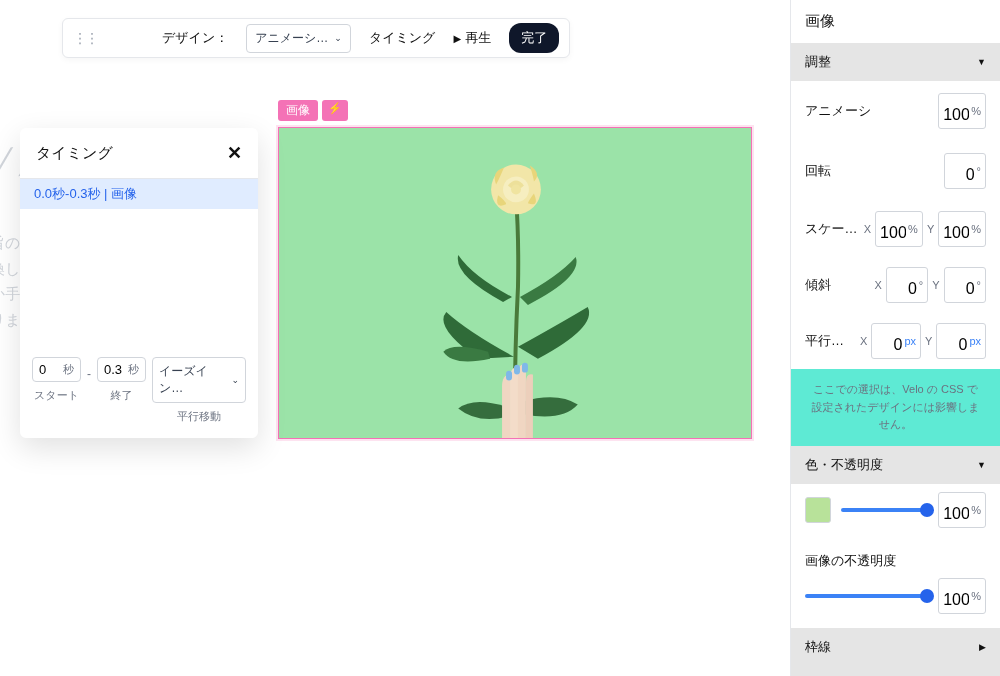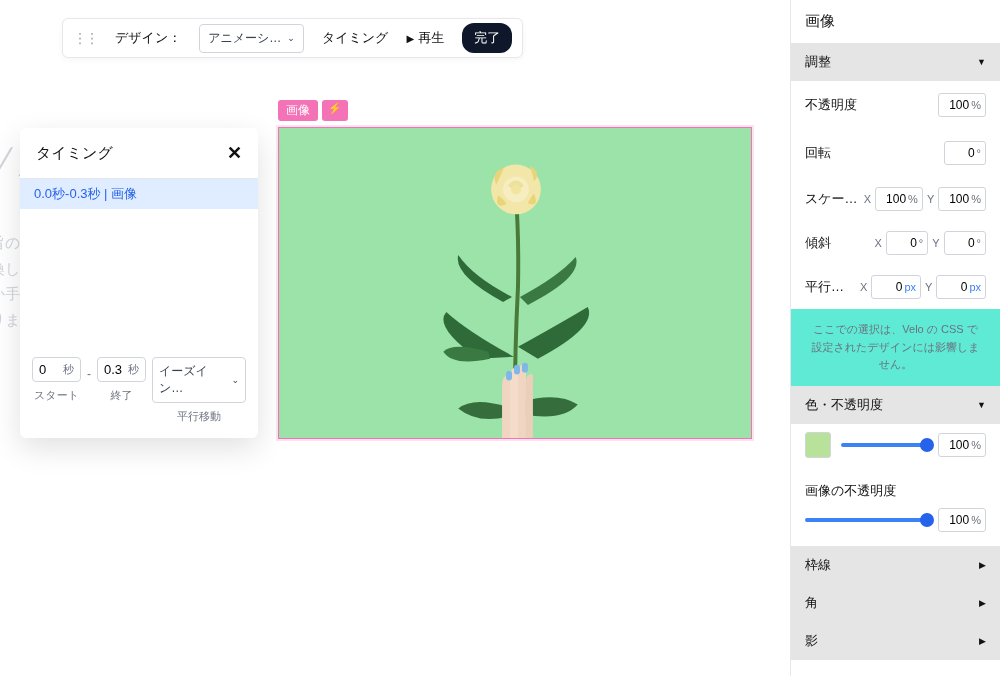--- a/index.html
+++ b/index.html
@@ -1,20 +1,20 @@
 <!DOCTYPE html>
 <html><head>
 <meta charset="utf-8">
 <style>
 * { box-sizing: border-box; margin: 0; padding: 0; font-family: -apple-system, BlinkMacSystemFont, "Segoe UI", Helvetica, Arial, sans-serif; }
 body { width: 1000px; height: 676px; background: #fff; position: relative; overflow: hidden; }
 
 .topbar { position: absolute; top: 18px; left: 62px; display: flex; align-items: center; gap: 18px; background: #fff; border: 1px solid #e5e7eb; border-radius: 6px; padding: 6px 10px; height: 40px; box-shadow: 0 2px 6px rgba(0,0,0,0.04); }
 .drag-handle { color: #9ca3af; font-size: 14px; letter-spacing: -2px; }
-.design-label { font-size: 13px; color: #111; }
+.design-label { font-size: 13px; color: #111; margin-left: 47px; }
 .design-select { display: flex; align-items: center; gap: 6px; border: 1px solid #d1d5db; border-radius: 4px; padding: 5px 8px; font-size: 12px; color: #374151; min-width: 86px; justify-content: space-between; }
 .timing-btn { font-size: 13px; color: #111; background: none; border: none; cursor: pointer; }
 .play-btn { font-size: 13px; color: #111; background: none; border: none; cursor: pointer; display: flex; align-items: center; gap: 4px; }
 .play-icon { font-size: 10px; }
 .done-btn-top { background: #0f172a; color: #fff; border: none; border-radius: 12px; padding: 6px 12px; font-size: 13px; cursor: pointer; }
 
 .faint-bg-text { position: absolute; left: -10px; top: 230px; font-size: 15px; color: #d1d5db; line-height: 1.7; pointer-events: none; }
 .faint-bg-text div { white-space: nowrap; }
 .faint-deco { position: absolute; left: -12px; top: 140px; color: #d1d5db; font-size: 40px; pointer-events: none; transform: rotate(-10deg); }
 
@@ -43,21 +43,21 @@
 .props-panel::-webkit-scrollbar { width: 8px; }
 .props-panel::-webkit-scrollbar-thumb { background: #cbd5e1; border-radius: 4px; }
 .pp-title { font-size: 15px; color: #111; padding: 12px 14px; font-weight: normal; }
 .pp-section-head { background: #e5e5e5; padding: 10px 14px; display: flex; justify-content: space-between; align-items: center; font-size: 13px; color: #111; cursor: pointer; }
 .pp-section-head .tri { font-size: 9px; color: #111; }
 .pp-row { padding: 12px 14px; display: flex; justify-content: space-between; align-items: center; font-size: 13px; color: #111; }
 .pp-row-2col { padding: 10px 14px; display: flex; align-items: center; gap: 6px; font-size: 13px; color: #111; justify-content: space-between; }
 .pp-label { font-size: 13px; color: #111; flex: 1; white-space: nowrap; overflow: hidden; text-overflow: ellipsis; }
 .pp-minilabel { font-size: 11px; color: #6b7280; }
 .num-input { border: 1px solid #d1d5db; border-radius: 3px; padding: 4px 4px; display: flex; align-items: center; gap: 2px; background: #fff; }
-.num-input input { width: 26px; border: none; font-size: 12px; text-align: right; outline: none; }
+.num-input input { width: 26px; border: none; font-size: 16px; text-align: right; outline: none; margin-top: 8px; }
 .num-input .u { font-size: 11px; color: #6b7280; }
 .num-input .u-blue { font-size: 11px; color: #3b82f6; }
 .velo-note { background: #5eead4; padding: 12px 20px; font-size: 11px; color: #6b7280; line-height: 1.6; text-align: center; }
 .color-chip { width: 26px; height: 26px; border-radius: 3px; border: 1px solid #d1d5db; }
 .slider-row { padding: 8px 14px 14px; display: flex; align-items: center; gap: 10px; }
 .slider { flex: 1; height: 4px; background: linear-gradient(to right, #3b82f6 0%, #3b82f6 100%); border-radius: 2px; position: relative; }
 .slider-thumb { position: absolute; right: -6px; top: -5px; width: 14px; height: 14px; background: #2563eb; border-radius: 50%; }
 .pp-sublabel { font-size: 13px; color: #111; padding: 10px 14px 0; }
 .xy-group { display: flex; align-items: center; gap: 4px; }
 </style>
@@ -164,21 +164,21 @@
 
 <div class="props-panel">
   <div class="pp-title">画像</div>
 
   <div class="pp-section-head">
     <span>調整</span>
     <span class="tri">▼</span>
   </div>
 
   <div class="pp-row">
-    <span class="pp-label">不透明度</span>
+    <span class="pp-label">アニメーシ</span>
     <div class="num-input">
       <input value="100" style="">
       <span class="u">%</span>
     </div>
   </div>
 
   <div class="pp-row">
     <span class="pp-label">回転</span>
     <div class="num-input">
       <input value="0" style="">

